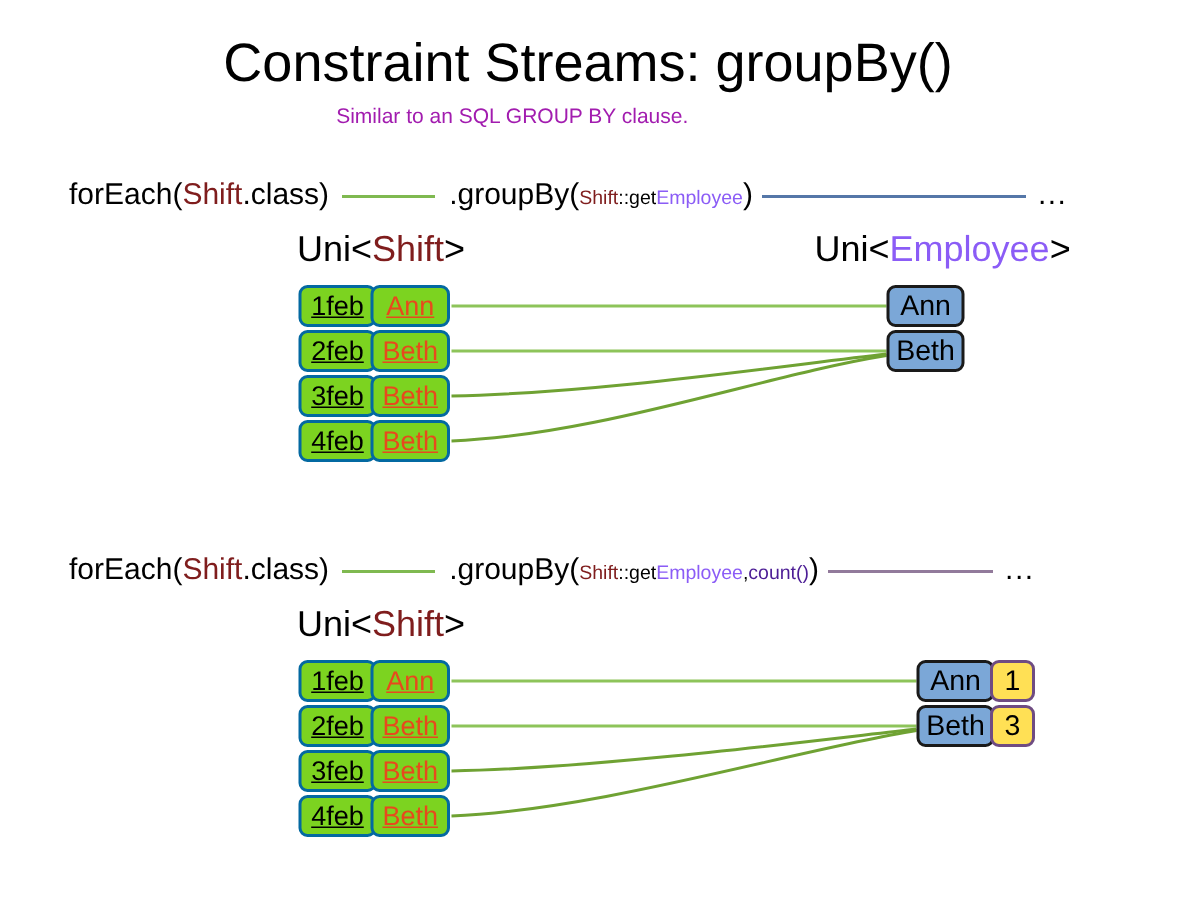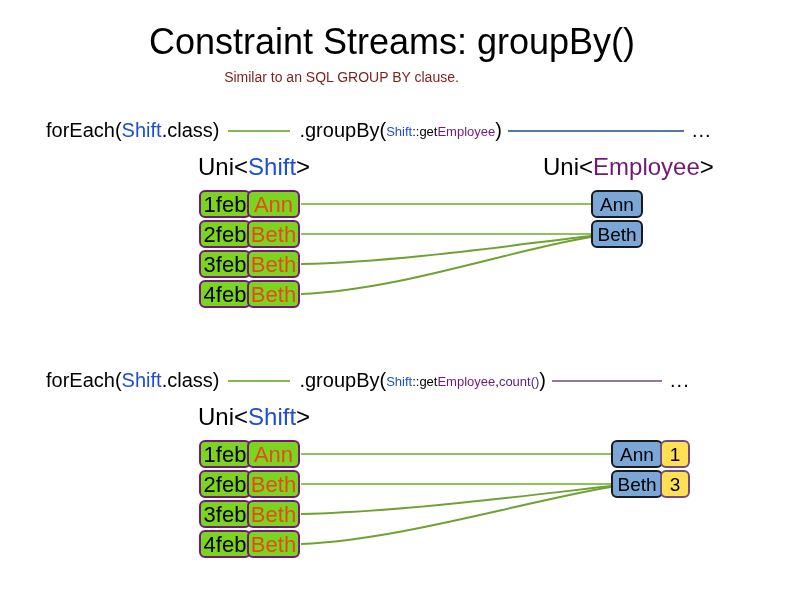--- a/index.html
+++ b/index.html
@@ -34,38 +34,38 @@
     white-space: nowrap;
   }
   .subtitle {
     position: absolute;
     top: 68px;
     left: 0;
     width: 683px;
     text-align: center;
     font-size: 14px;
     line-height: 18px;
-    color: #7f1d1d;
+    color: #a21caf;
     white-space: nowrap;
   }
 
   
   .codeline {
     position: absolute;
     left: 46px;
     font-size: 20px;
     line-height: 26px;
     white-space: nowrap;
     display: flex;
     align-items: center;
     justify-content: center;
   }
   .codeline .seg { display: inline-block; }
-  .tok-green { color: #1d4ed8; }
-  .tok-blue  { color: #701a75; }
+  .tok-green { color: #7f1d1d; }
+  .tok-blue  { color: #8b5cf6; }
   .tok-gold  { color: #4c1d95; }
   .tok-black { color: #000000; }
 
   .small-tok {
     font-size: 13px;
     line-height: 13px;
     position: relative;
     top: 1px;
   }
 
@@ -105,28 +105,29 @@
   }
 
   .shift-row {
     position: absolute;
     display: flex;
     height: 28px;
     box-sizing: border-box;
   }
   .cell {
     box-sizing: border-box;
-    border: 2px solid #701a75;
+    border: 2px solid #0369a1;
     border-radius: 6px;
     display: flex;
     align-items: center;
     justify-content: center;
-    font-size: 22px;
+    font-size: 18px;
     line-height: 19px;
     background: #7CD320;
+    text-decoration: underline;
   }
   .cell-date {
     width: 52px;
     color: #000000;
   }
   .cell-name {
     width: 53px;
     margin-left: -4px;
     color: #E8491D;
   }

